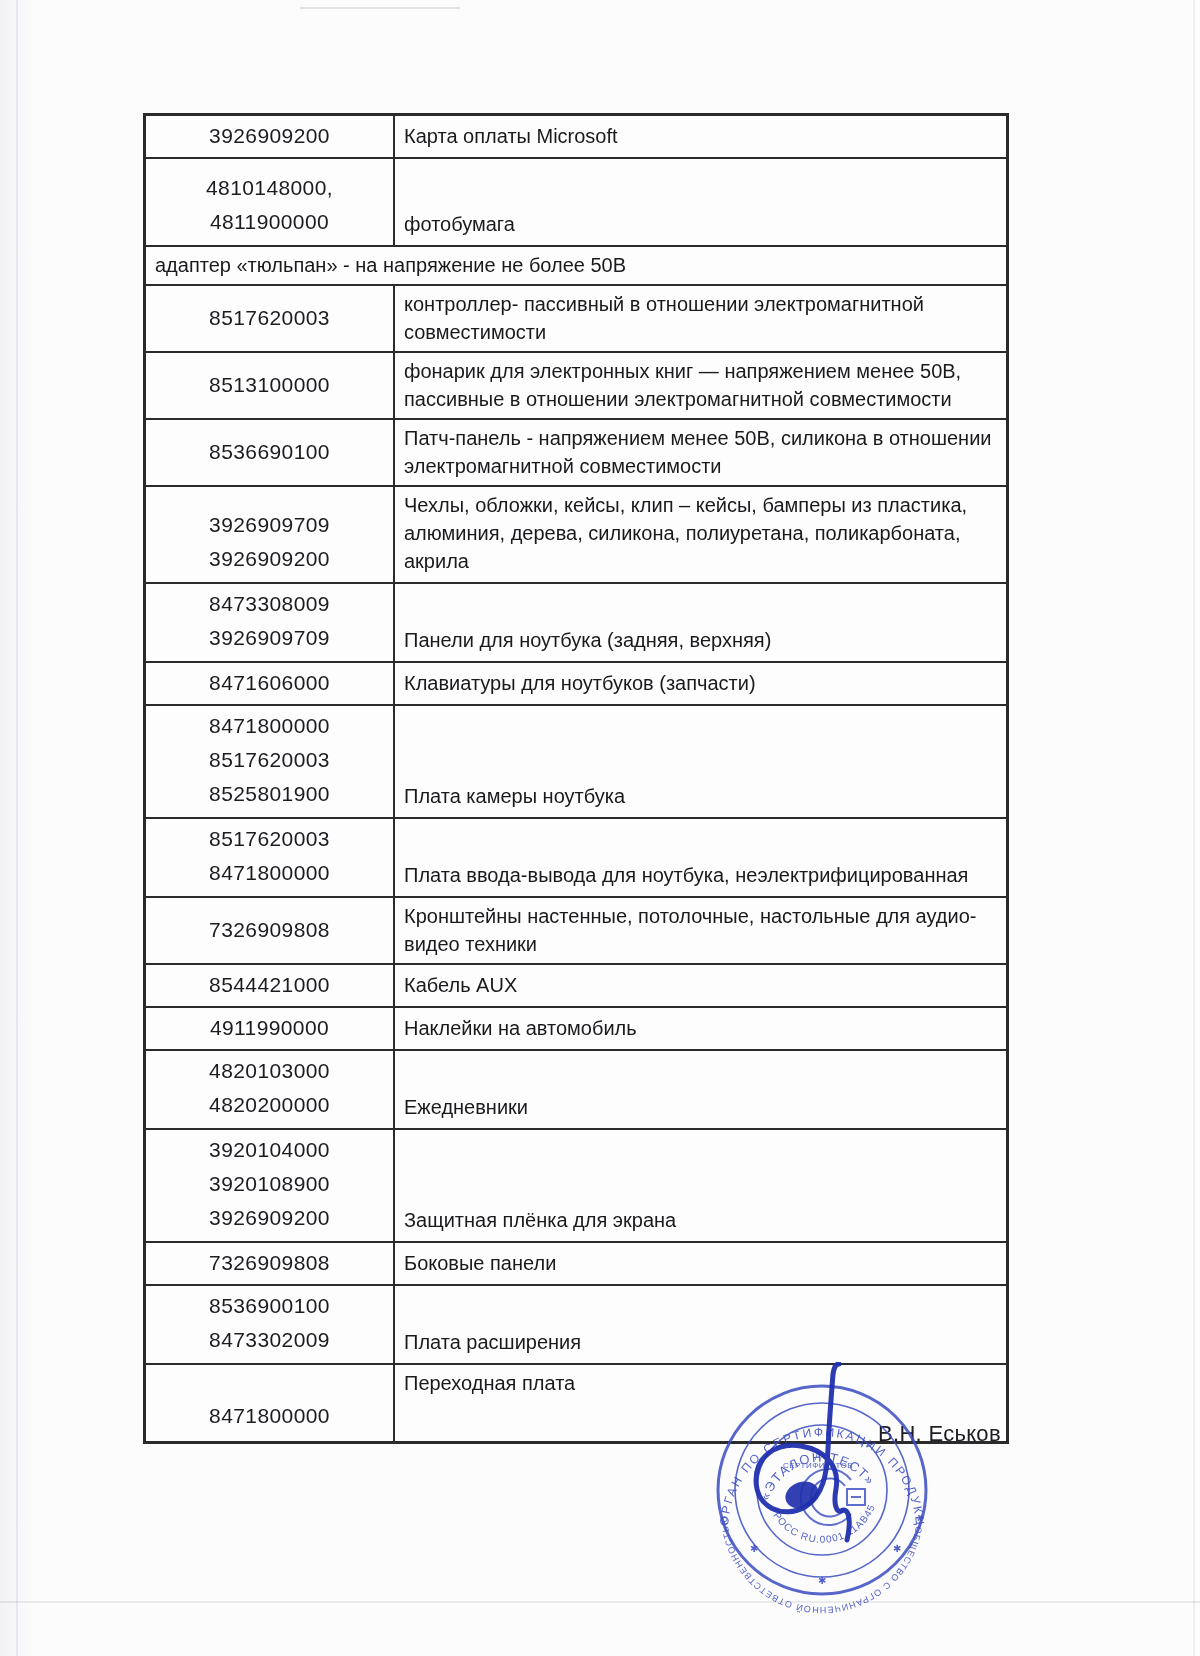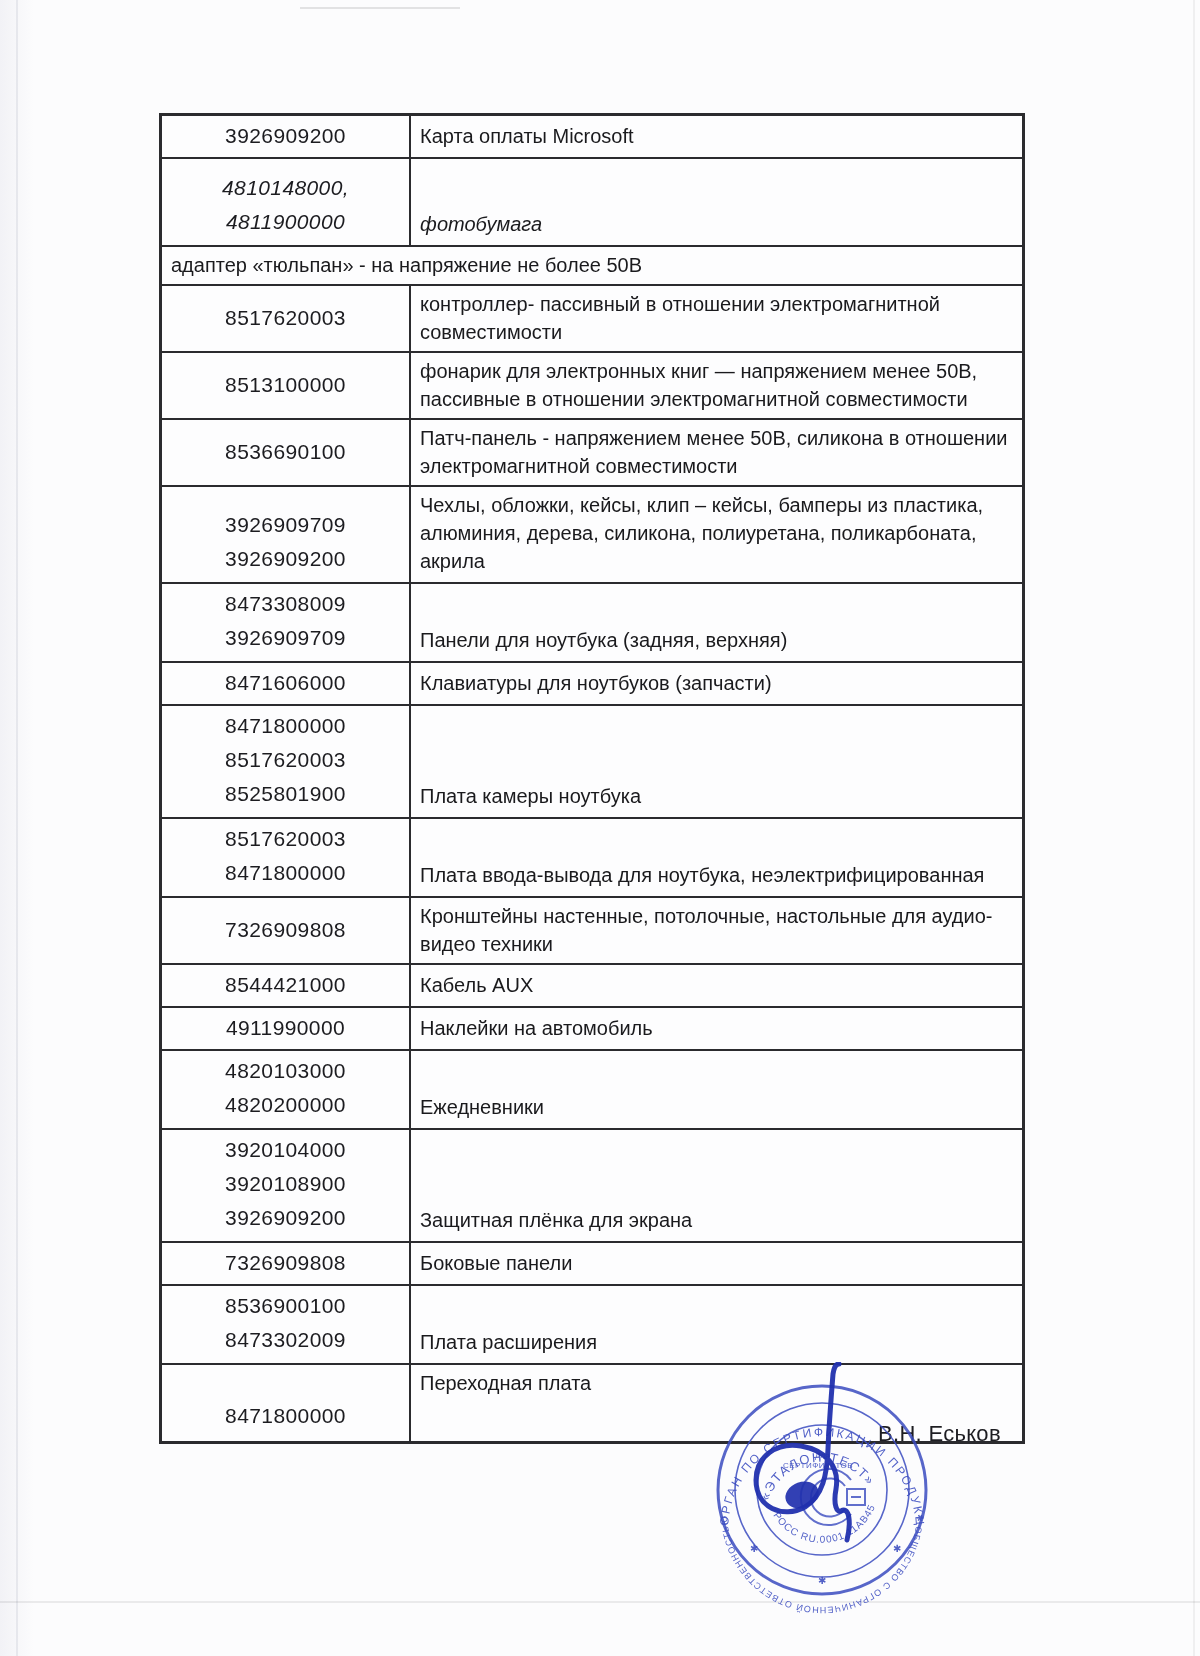--- a/index.html
+++ b/index.html
@@ -18,21 +18,21 @@
     background:rgba(90,95,130,0.10);}
   .scan-top-line{position:absolute;left:300px;top:7px;width:160px;height:2px;
     background:rgba(0,0,0,0.10);}
   .scan-bottom-line{position:absolute;left:0;top:1601px;width:100%;height:2px;
     background:rgba(0,0,0,0.07);}
   .scan-right-line{position:absolute;right:5px;top:0;width:2px;height:100%;
     background:rgba(0,0,0,0.05);}
 
   
   .cert-table{
-    position:absolute;left:159px;top:113px;width:866px;
+    position:absolute;left:143px;top:113px;width:866px;
     border:3px solid #2b2b2e;
     box-sizing:border-box;
     background:#fdfdfe;
   }
   .t-row{display:flex;box-sizing:border-box;}
   .t-row + .t-row{border-top:2px solid #2b2b2e;}
   .cell-codes{
     width:249px;box-sizing:border-box;
     border-right:2px solid #2b2b2e;
     display:flex;flex-direction:column;justify-content:center;
@@ -73,21 +73,21 @@
 
   <div class="cert-table" id="table-body">
       <div class="t-row" style="min-height: 38px;">
         <div class="cell-codes">
           <span class="code-line">3926909200</span>
         </div>
         <div class="cell-desc">
           <span class="desc-text">Карта оплаты Microsoft</span>
         </div>
       </div>
-      <div class="t-row" style="min-height: 88px; font-style: italic;">
+      <div class="t-row" style="min-height: 88px;">
         <div class="cell-codes multi">
           <span class="code-line">4810148000,</span>
           <span class="code-line">4811900000</span>
         </div>
         <div class="cell-desc bottom">
           <span class="desc-text">фотобумага</span>
         </div>
       </div>
       <div class="t-row" style="min-height: 34px;">
         <div class="cell-desc">

